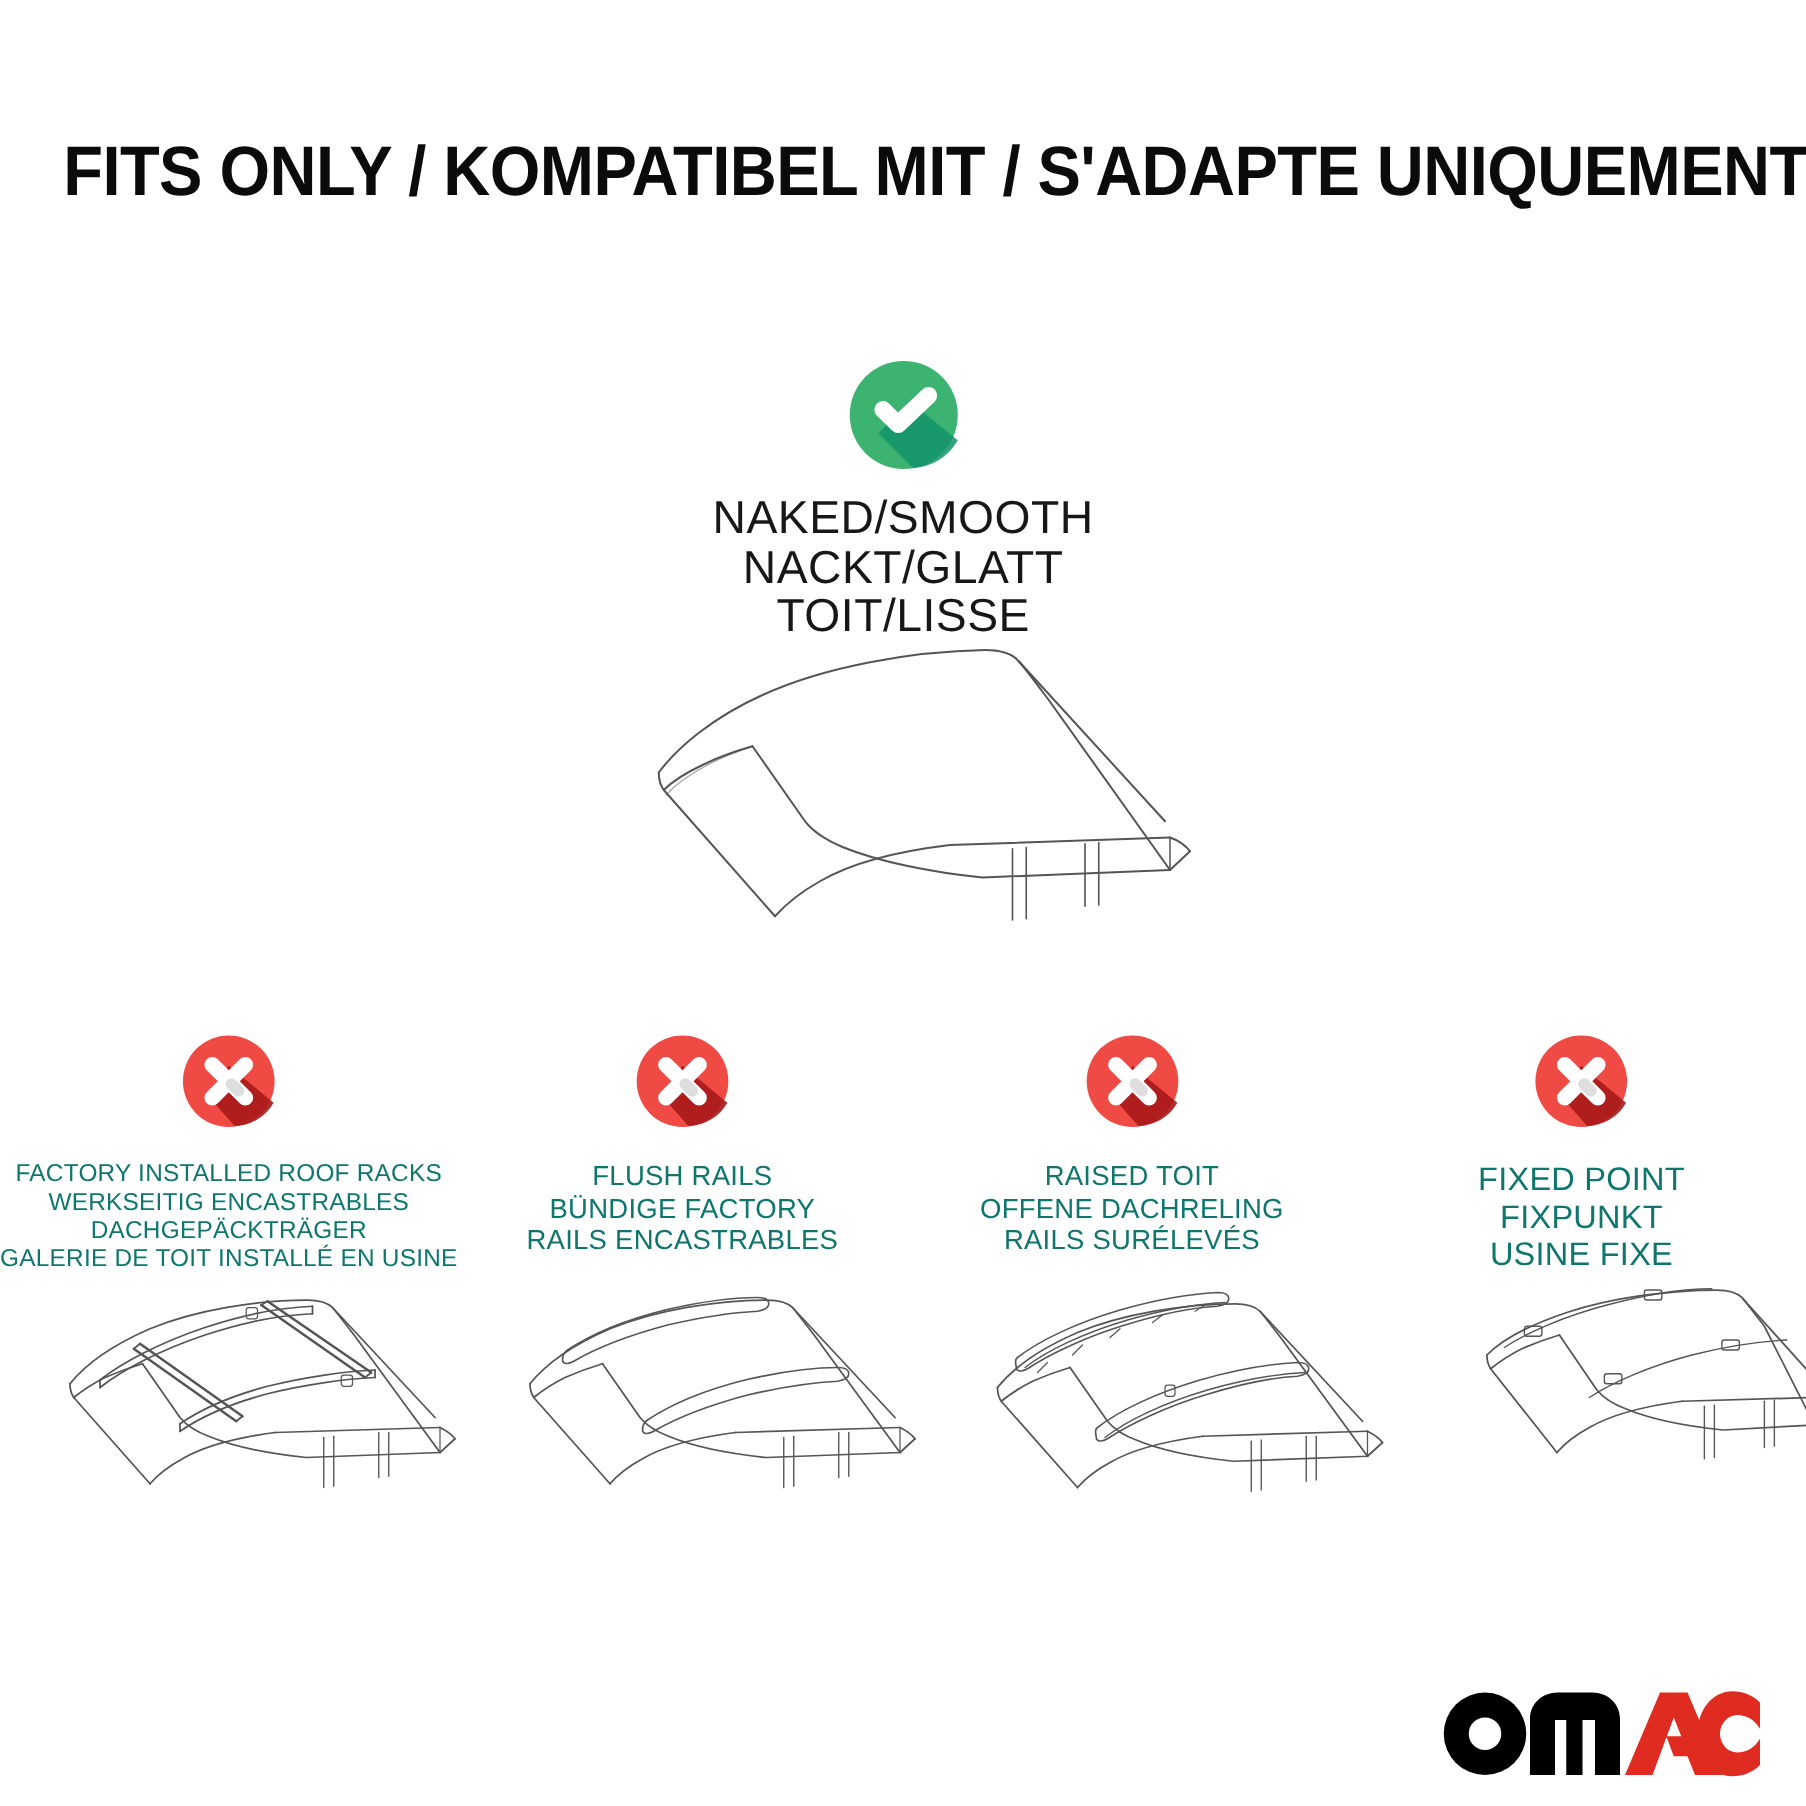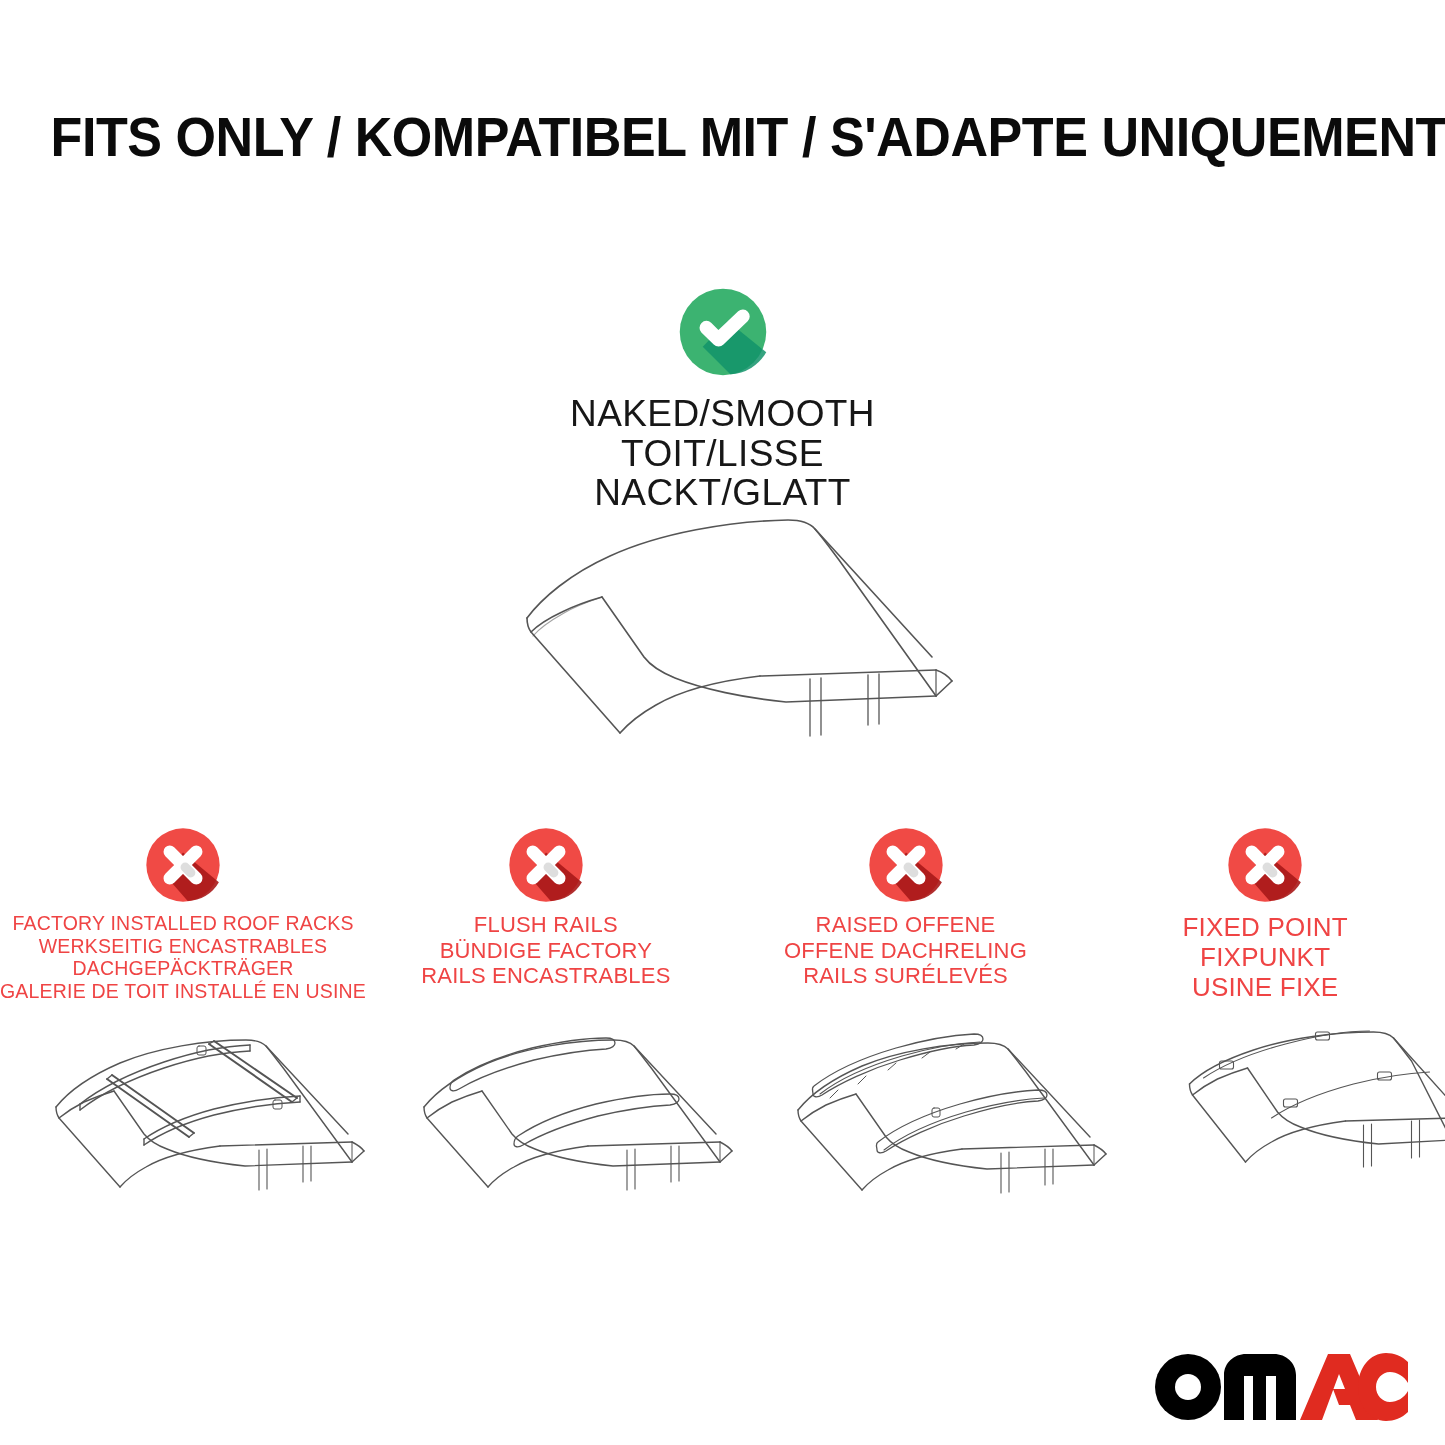--- a/index.html
+++ b/index.html
@@ -60,23 +60,23 @@
     display:grid;
     grid-template-columns:repeat(4,1fr);
   }
   .nofit-col{
     display:flex;flex-direction:column;align-items:center;
   }
   .badge-x{position:relative;width:78px;height:78px;}
   .badge-x svg{display:block;width:78px;height:78px;}
 
   .nofit-labels{
-    margin-top:8px;
+    margin-top:24px;
     text-align:center;
-    color:#ef4444;
+    color:#0f766e;
     line-height:1.16;
     font-weight:300;
     letter-spacing:0.2px;
   }
   .nofit-labels div{white-space:nowrap;}
 
   .col-0 .nofit-labels{font-size:19.5px;}
   .col-1 .nofit-labels,
   .col-2 .nofit-labels{font-size:22px;}
   .col-3 .nofit-labels{font-size:26px;}
@@ -110,22 +110,22 @@
   <div class="fit-block">
     <div class="badge">
       <svg viewBox="0 0 100 100">
         <circle cx="50" cy="50" r="47" fill="#3cb371"></circle>
         <path d="M55 38 L97 72 A47 47 0 0 1 58 96 L28 66 Z" fill="#12936a" opacity="0.85"></path>
         <path d="M26.5 50.5 a7.5 7.5 0 0 1 10.6 -10.6 L45 47.8 L66.5 27.5 a7.5 7.5 0 0 1 10.3 10.9 L50.5 63.5 a7.5 7.5 0 0 1 -10.6 0 Z" fill="#ffffff"></path>
       </svg>
     </div>
     <div class="fit-labels">
       <div>NAKED/SMOOTH</div>
+      <div>NACKT/GLATT</div>
       <div>TOIT/LISSE</div>
-      <div>NACKT/GLATT</div>
     </div>
   </div>
 
   <div class="hero-img">
     <svg viewBox="0 0 530 250" fill="none" stroke="#555" stroke-width="1.6" stroke-linecap="round" stroke-linejoin="round">
       <path d="M57 118 C72 98 100 74 140 56 C190 33 260 21 318 20 C332 20 340 23 345 29 L462 157"></path>
       <path d="M57 118 C57 124 58 128 61 132 L150 233"></path>
       <path d="M61 132 C66 127 75 120 92 112 C104 106 118 101 132 97"></path>
       <path d="M132 97 L174 157 C180 165 190 172 205 178 C232 189 275 198 316 202 L466 196"></path>
       <path d="M345 29 C352 37 360 48 369 60 L466 196"></path>
@@ -184,21 +184,21 @@
       <div class="badge-x">
         <svg viewBox="0 0 100 100">
           <circle cx="50" cy="50" r="47" fill="#f04a45"></circle>
           <path d="M50 34 L96 72 A47 47 0 0 1 56 96 L28 64 Z" fill="#a81818" opacity="0.9"></path>
           <rect x="42" y="18" width="16" height="64" rx="8" fill="#ffffff" transform="rotate(45 50 50)"></rect>
           <rect x="42" y="18" width="16" height="64" rx="8" fill="#ffffff" transform="rotate(-45 50 50)"></rect>
           <rect x="44" y="48" width="12" height="22" rx="6" fill="#dedede" transform="rotate(-45 50 50)"></rect>
         </svg>
       </div>
       <div class="nofit-labels">
-        <div>RAISED OFFENE</div>
+        <div>RAISED TOIT</div>
         <div>OFFENE DACHRELING</div>
         <div>RAILS SURÉLEVÉS</div>
       </div>
     </div>
 
     <div class="nofit-col col-3">
       <div class="badge-x">
         <svg viewBox="0 0 100 100">
           <circle cx="50" cy="50" r="47" fill="#f04a45"></circle>
           <path d="M50 34 L96 72 A47 47 0 0 1 56 96 L28 64 Z" fill="#a81818" opacity="0.9"></path>

